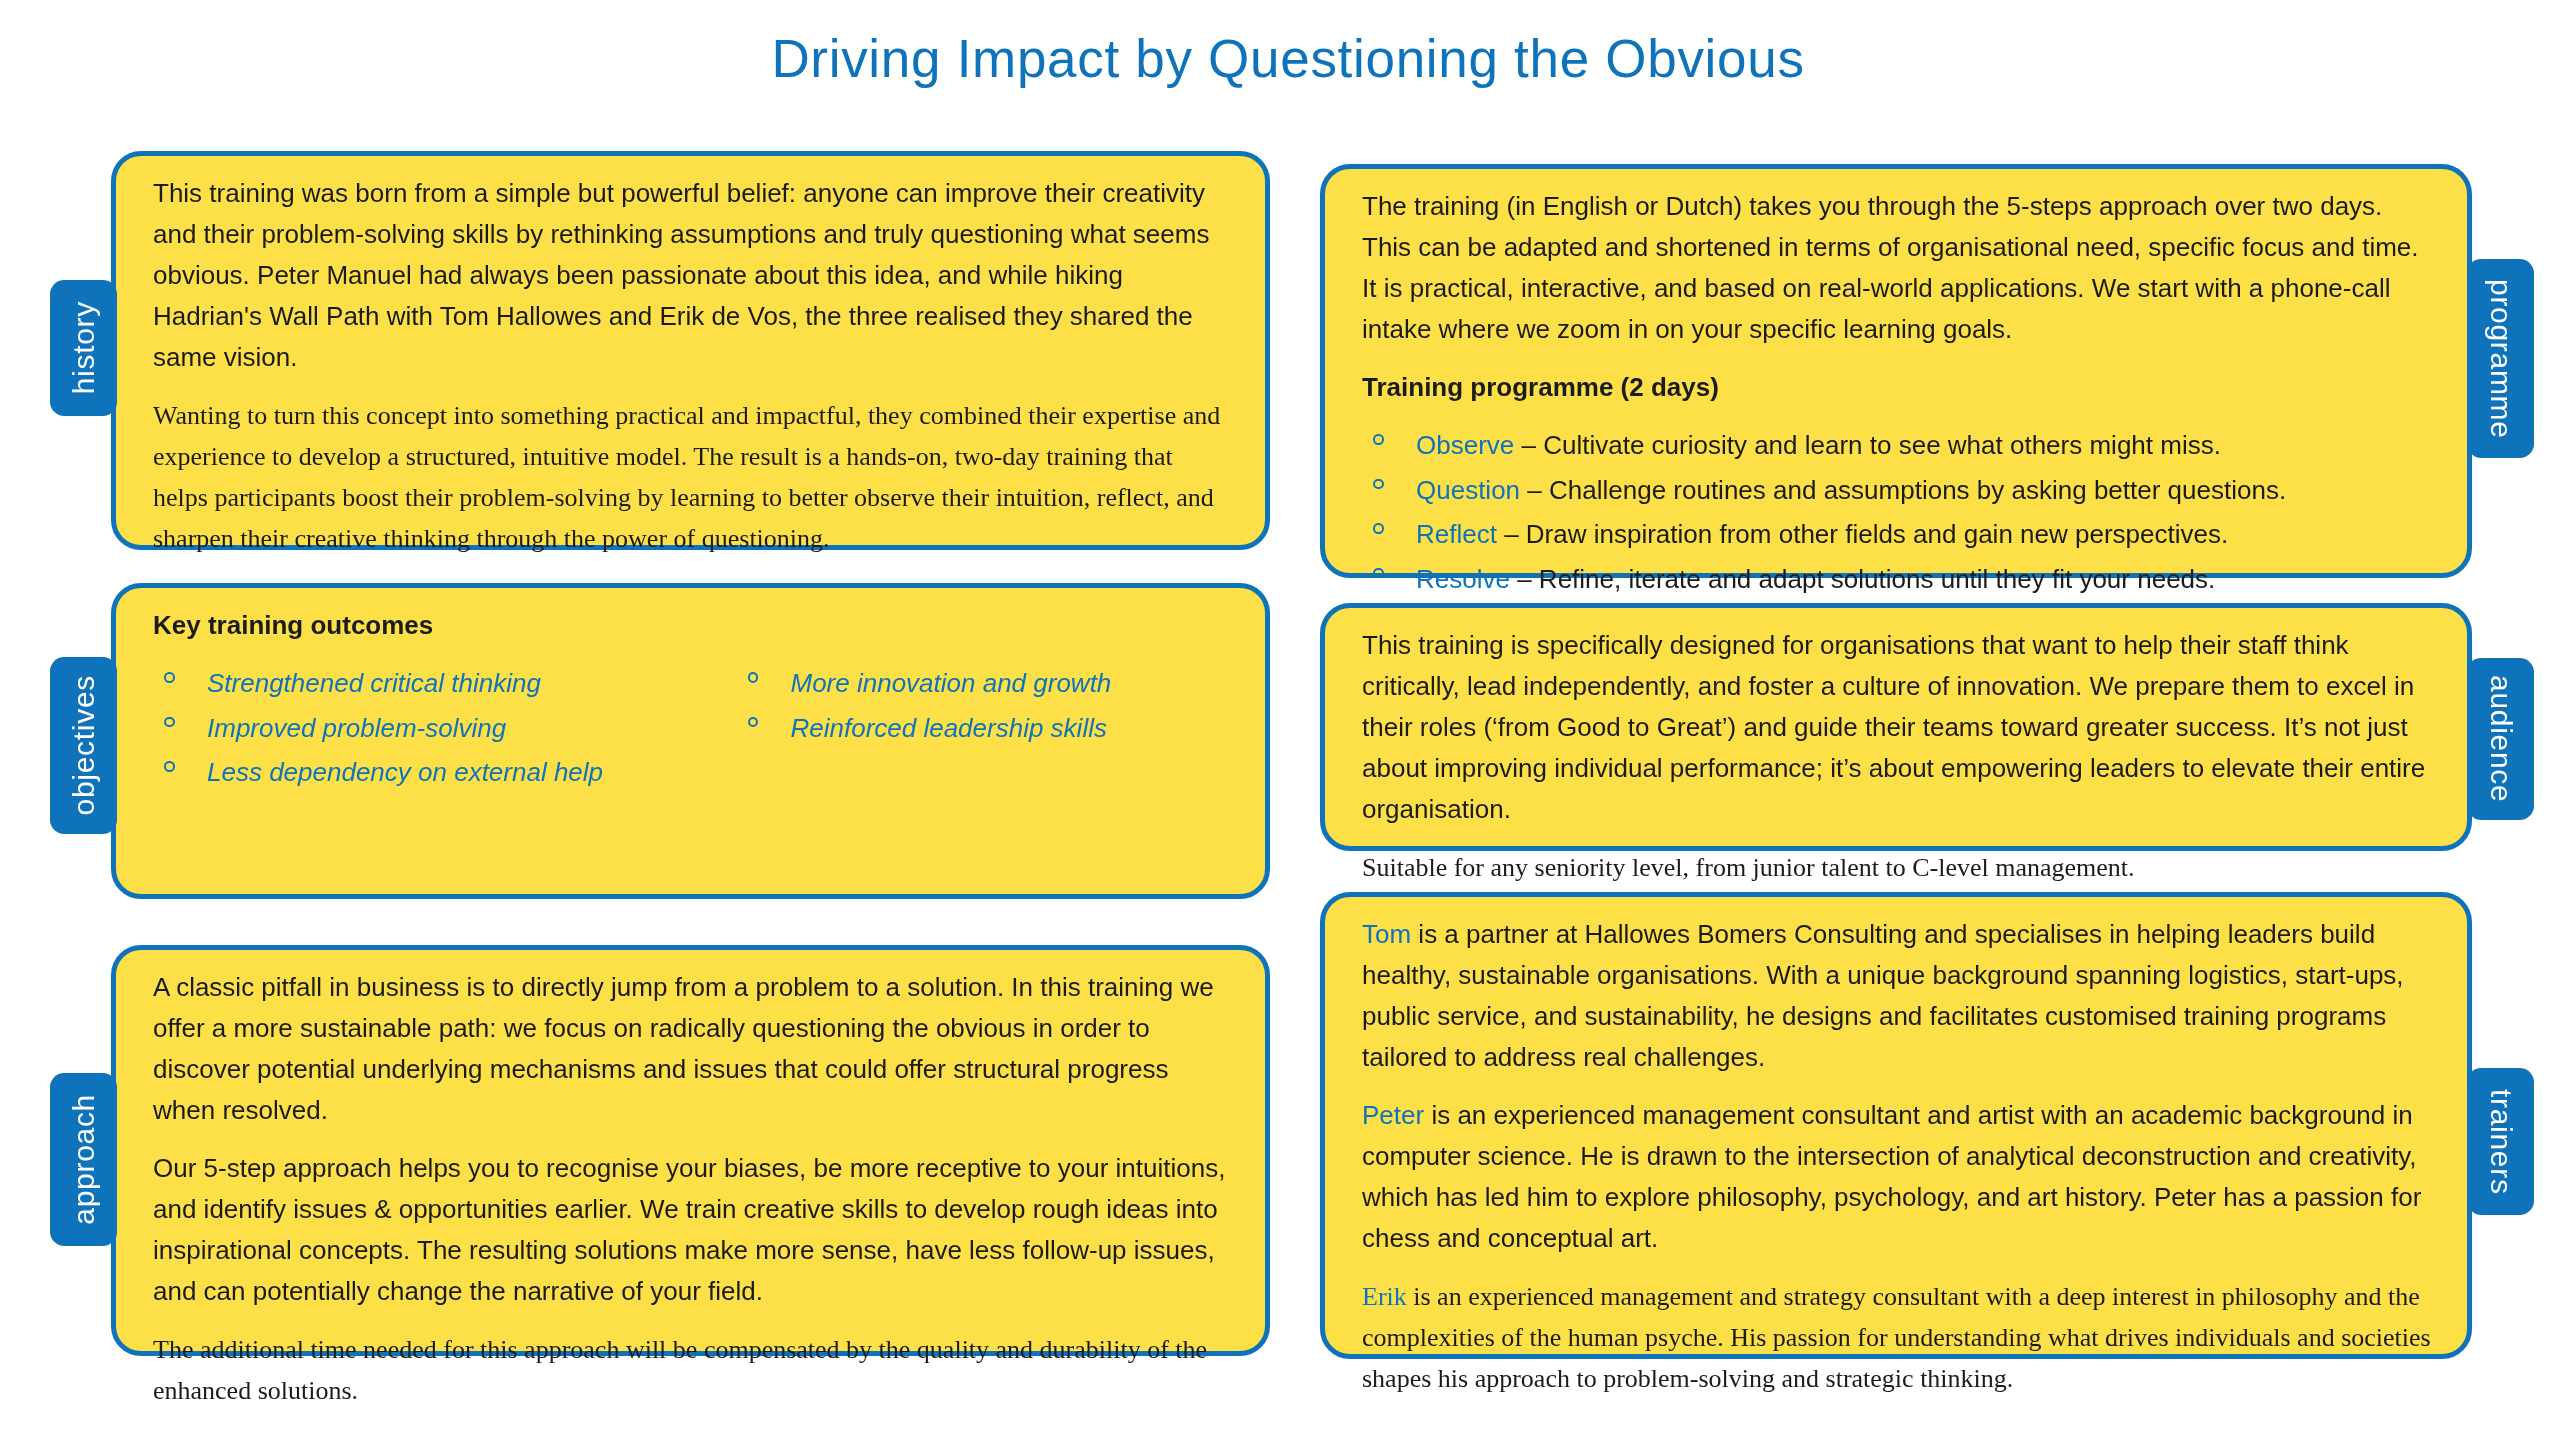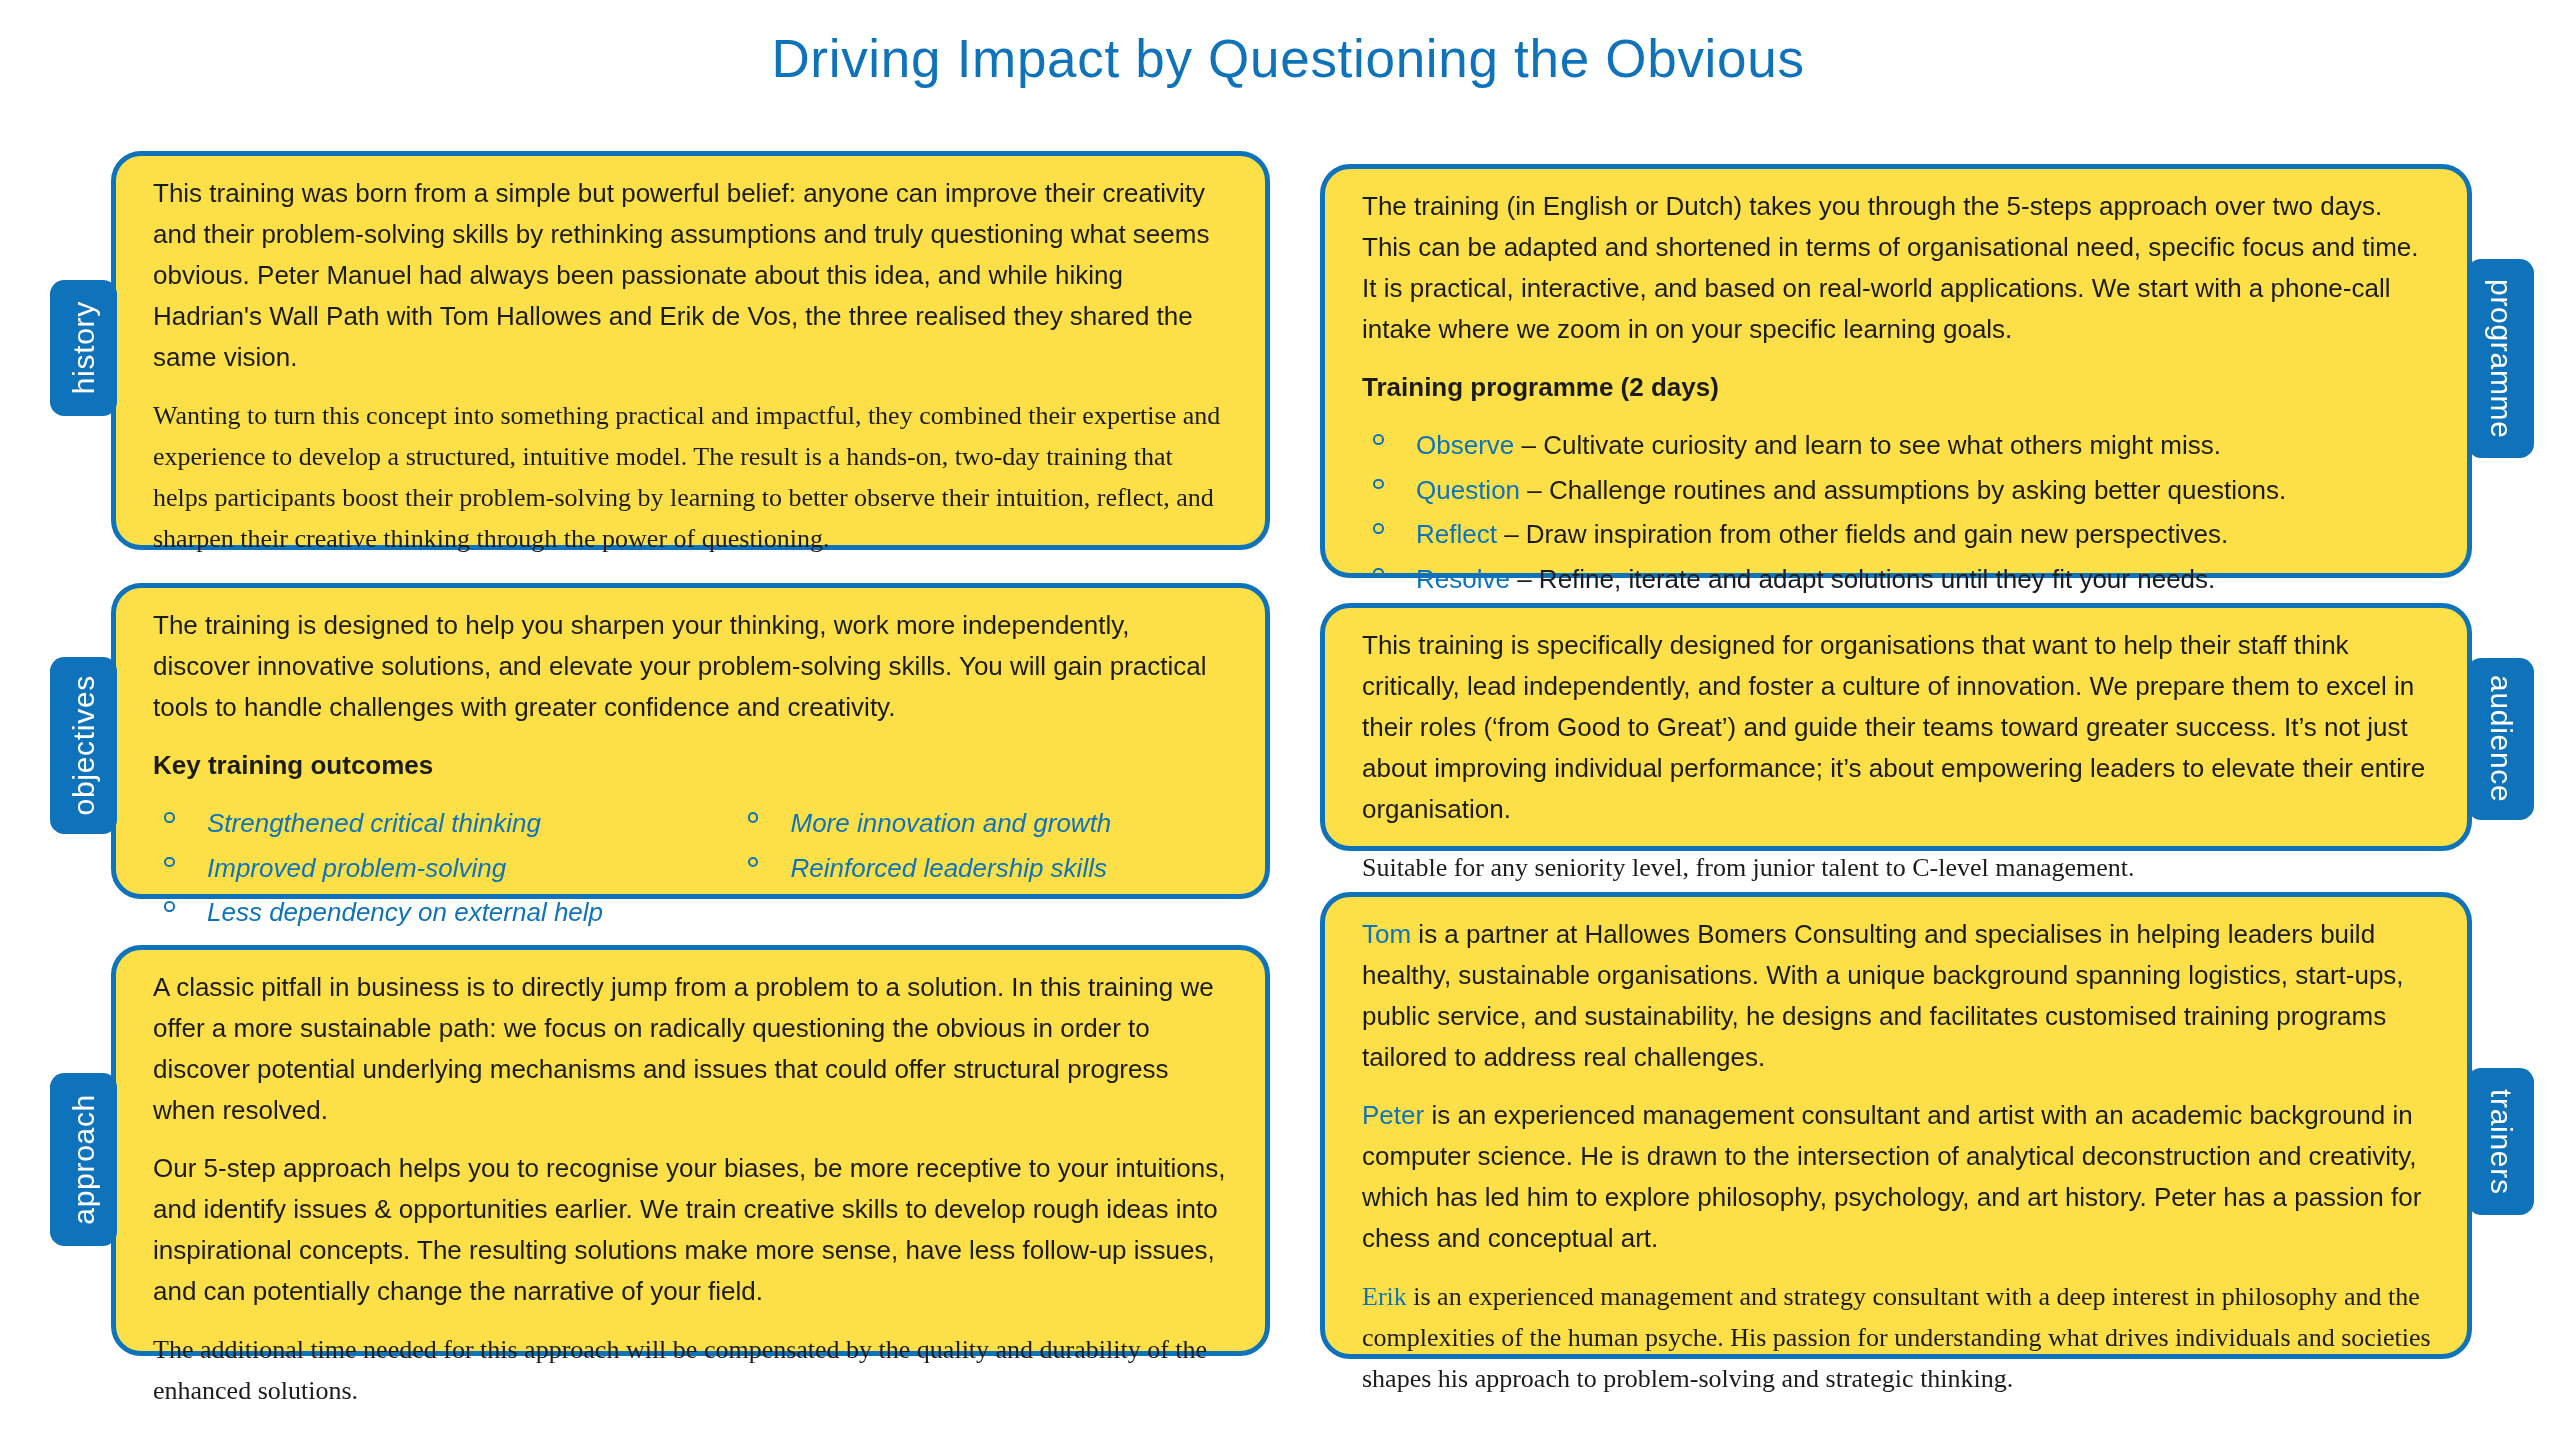--- a/index.html
+++ b/index.html
@@ -92,21 +92,20 @@
       <li><span class="ring"></span><span class="term">Reflect</span> <span>– Draw inspiration from other fields and gain new perspectives.</span></li>
       <li><span class="ring"></span><span class="term">Resolve</span> <span>– Refine, iterate and adapt solutions until they fit your needs.</span></li>
       <li><span class="ring"></span><span class="term">Embed</span> <span>– Reinforce and deepen the new creative by sharing it with others.</span></li>
     </ul>
   </section>
   <div class="tab tab-right" id="tab-programme">
     <span>programme</span>
   </div>
 
   <section class="box" id="box-objectives">
-    <p>The training is designed to help you sharpen your thinking, work more independently, discover innovative solutions, and elevate your problem-solving skills. You will gain practical tools to handle challenges with greater confidence and creativity.</p>
     <p class="bhead">Key training outcomes</p>
     <div class="outcols">
       <ul class="blist col-a">
         <li><span class="ring"></span><span class="term">Strengthened critical thinking</span></li>
         <li><span class="ring"></span><span class="term">Improved problem-solving</span></li>
         <li><span class="ring"></span><span class="term">Less dependency on external help</span></li>
       </ul>
       <ul class="blist col-b">
         <li><span class="ring"></span><span class="term">More innovation and growth</span></li>
         <li><span class="ring"></span><span class="term">Reinforced leadership skills</span></li>

